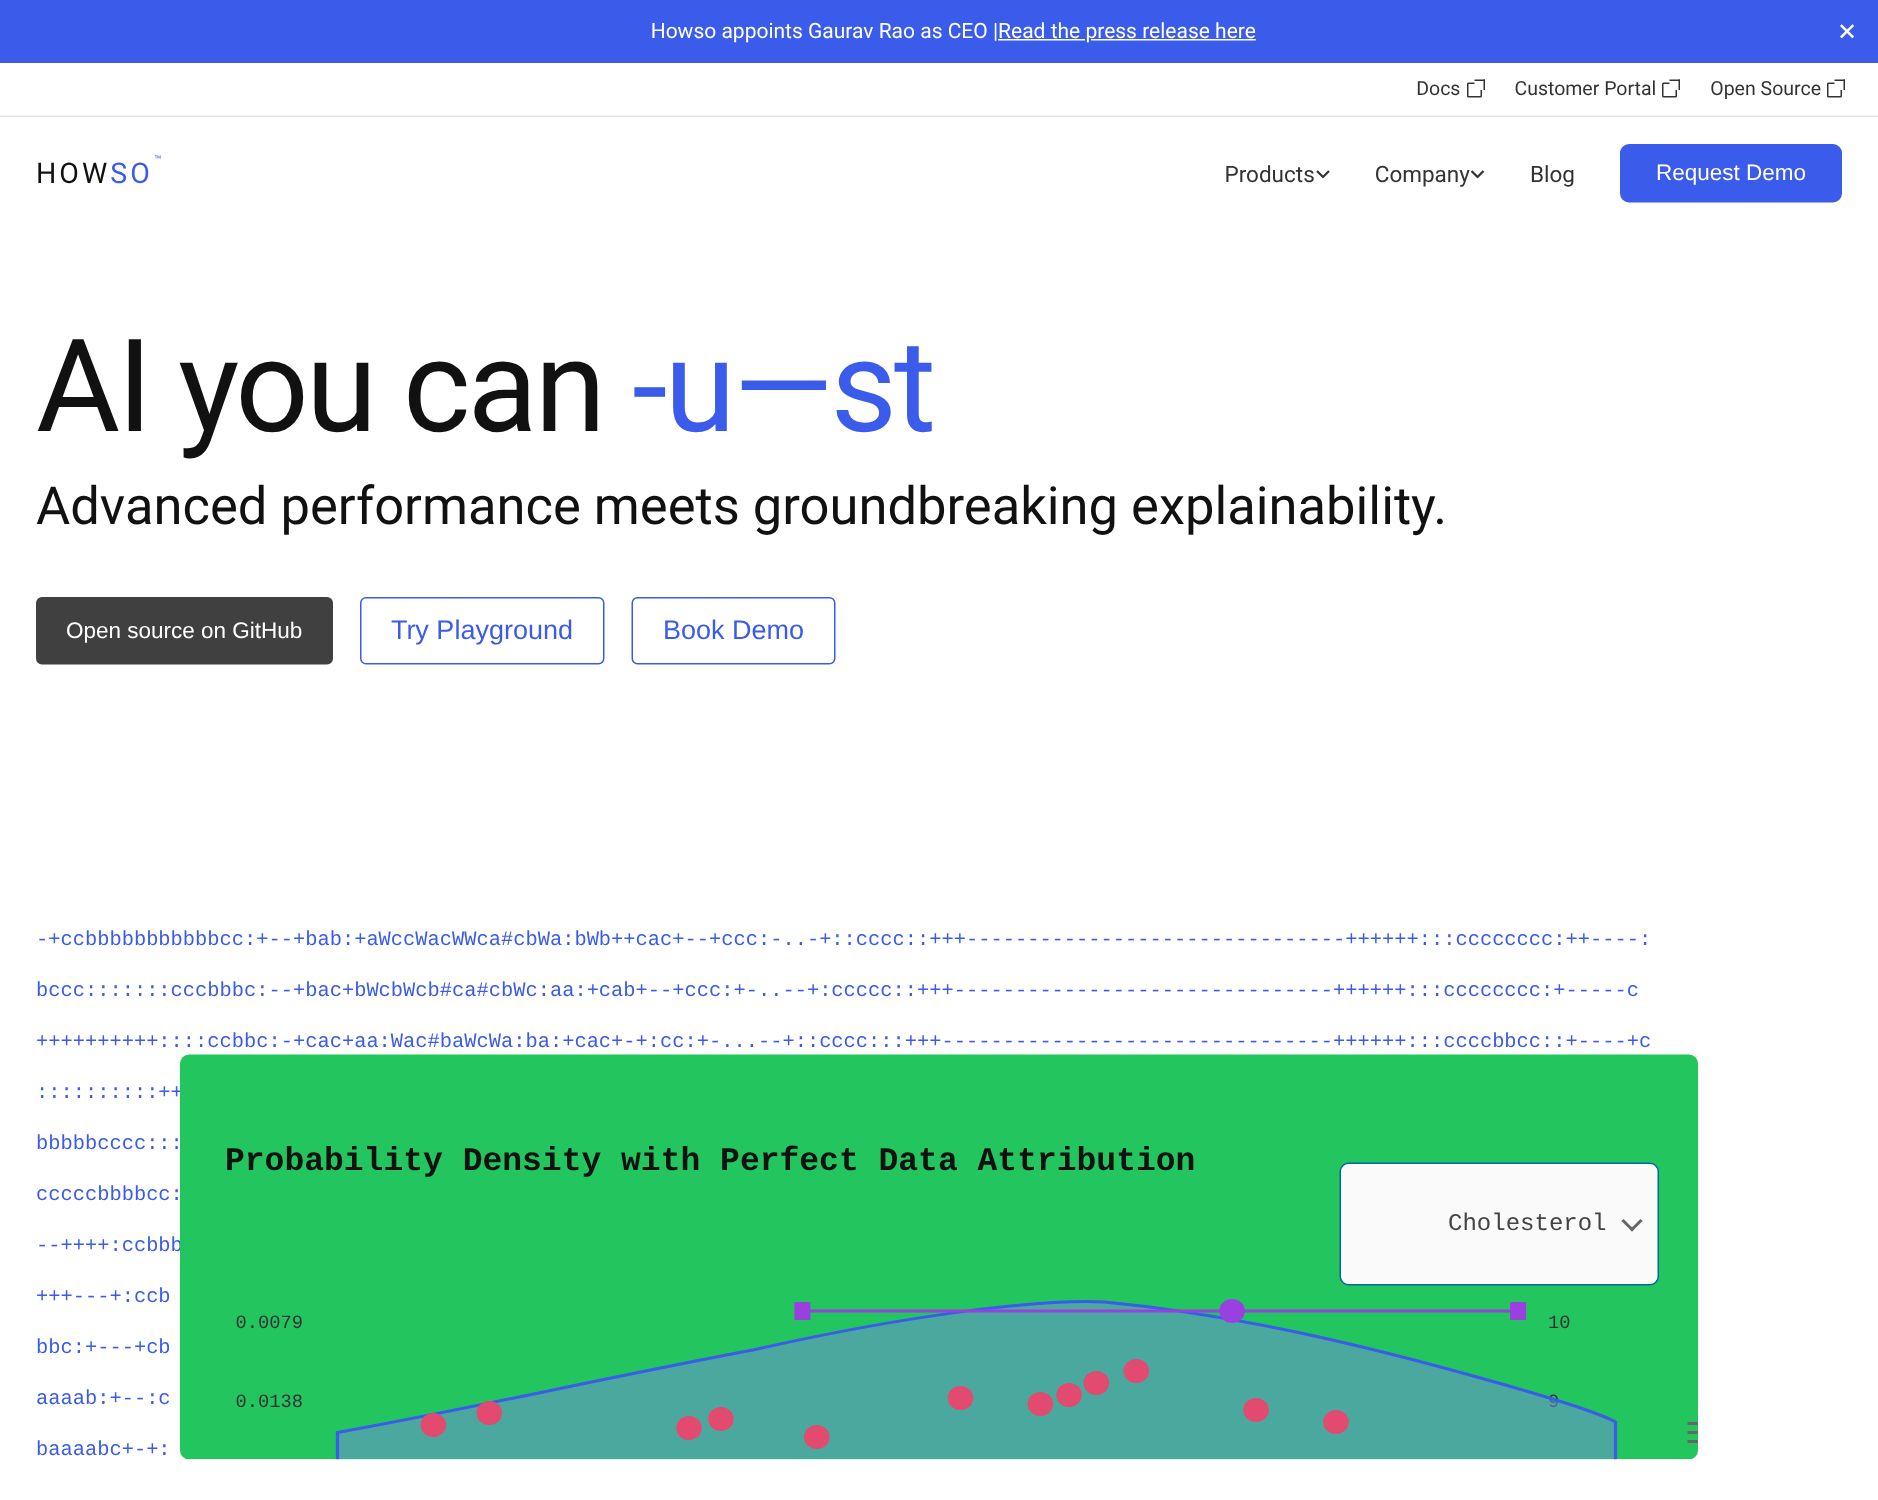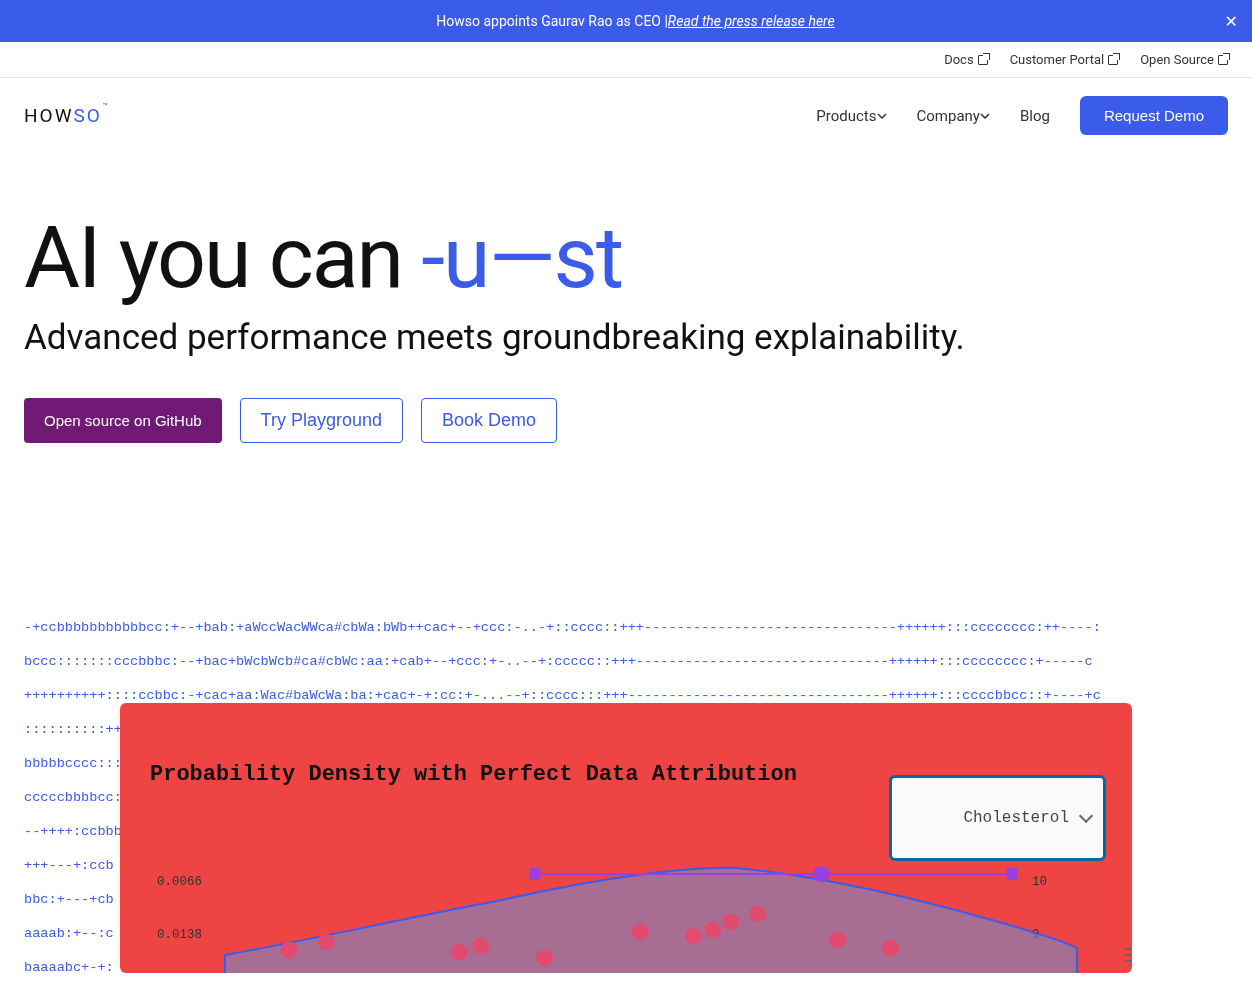--- a/index.html
+++ b/index.html
@@ -13,21 +13,21 @@
   background: #3b5beb;
   color: #fff;
   height: 42px;
   display: flex;
   align-items: center;
   justify-content: center;
   position: relative;
   font-size: 14px;
   padding-left: 19px;
 }
-.banner a { color: #fff; text-decoration: underline; font-style: italic; }
+.banner a { color: #fff; text-decoration: underline; }
 .banner .close {
   position: absolute;
   right: 14px;
   top: 50%;
   transform: translateY(-50%);
   cursor: pointer;
   font-size: 16px;
   color: #fff;
 }
 .topbar {
@@ -59,51 +59,51 @@
 .btn-primary {
   background: #3b5beb; color: #fff; border-radius: 6px;
   padding: 11px 24px; font-size: 15px; cursor: pointer;
   border: none;
 }
 .hero { padding: 60px 24px 40px 24px; }
 .hero h1 { font-size: 86px; font-weight: 400; letter-spacing: -2px; line-height: 1.05; }
 .hero h1 .accent { color: #3b5beb; }
 .hero .sub { font-size: 35px; margin-top: 14px; color: #111; }
 .hero-ctas { display: flex; gap: 18px; margin-top: 40px; }
-.btn-solid { background: #701a75; color: #fff; border: none; border-radius: 4px; padding: 11px 20px; font-size: 15px; cursor: pointer; }
+.btn-solid { background: #404040; color: #fff; border: none; border-radius: 4px; padding: 11px 20px; font-size: 15px; cursor: pointer; }
 .btn-outline { background: #fff; color: #3b5beb; border: 1px solid #3b5beb; border-radius: 4px; padding: 11px 20px; font-size: 18px; cursor: pointer; }
 .asciibg {
   margin-top: 120px;
   padding: 0 24px;
   font-family: Liberation Mono, monospace;
   font-size: 13.6px;
   line-height: 1.25;
   color: #3b5beb;
   white-space: pre;
   overflow: hidden;
   position: relative;
   height: 370px;
 }
 .asciibg .line { overflow: hidden; }
 .chartcard {
   position: absolute;
   left: 120px;
   right: 120px;
   top: 100px;
-  background: #ef4444;
+  background: #22c55e;
   border-radius: 6px;
   box-shadow: 0 0 6px rgba(0,0,0,0.05);
   padding: 24px 30px 0 30px;
   height: 270px;
   overflow: hidden;
 }
 .chartcard h3 { font-size: 22px; font-weight: 700; color: #111; margin-bottom: 20px; }
 .chartcard .dropdown {
   position: absolute; right: 26px; top: 72px;
-  border: 3px solid #0369a1; border-radius: 6px;
+  border: 1px solid #0369a1; border-radius: 6px;
   padding: 10px 34px 10px 14px; font-size: 16px; color: #444;
   background: #fafafa;
 }
 .chartcard .dropdown::after {
   content: ""; position: absolute; right: 12px; top: 50%; width: 8px; height: 8px;
   border-right: 2px solid #666; border-bottom: 2px solid #666;
   transform: translateY(-70%) rotate(45deg);
 }
 .plot {
   position: absolute;
@@ -200,21 +200,21 @@
 
 
 
   <div class="chartcard">
     <h3>Probability Density with Perfect Data Attribution</h3>
     <div class="dropdown">
       <span>Cholesterol</span>
     </div>
 
     <div class="ylabels">
-      <div>0.0066</div>
+      <div>0.0079</div>
       <div>0.0138</div>
       
       
     </div>
     <div class="ylabels2">
       <div>10</div>
       <div>9</div>
       
       
     </div>

